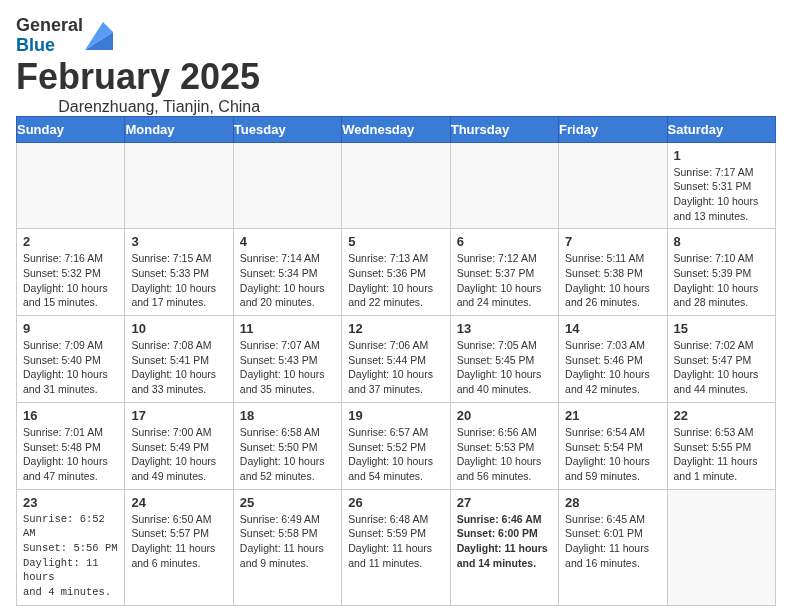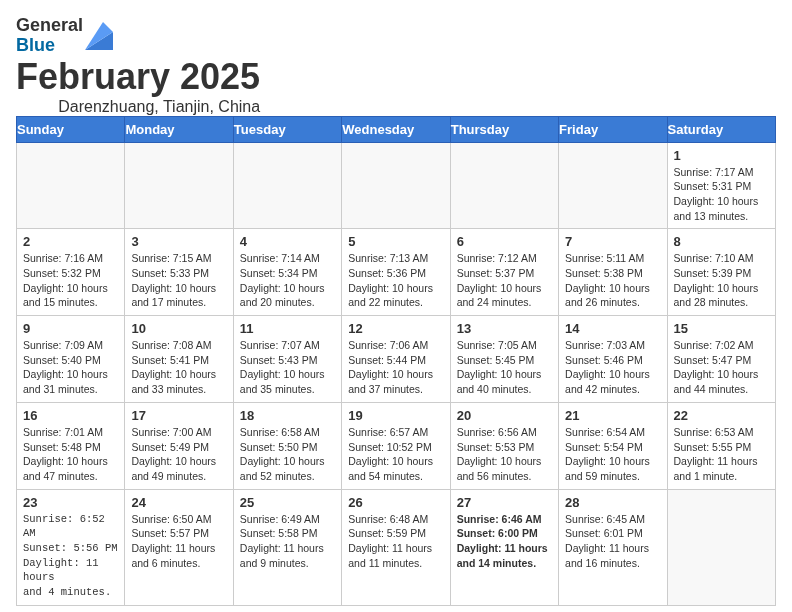--- a/index.html
+++ b/index.html
@@ -259,21 +259,21 @@
         <td>
           <span class="day-num">18</span>
           <div class="day-info" style="white-space: pre-line;">Sunrise: 6:58 AM
 Sunset: 5:50 PM
 Daylight: 10 hours
 and 52 minutes.</div>
         </td>
         <td>
           <span class="day-num">19</span>
           <div class="day-info" style="white-space: pre-line;">Sunrise: 6:57 AM
-Sunset: 10:52 PM
+Sunset: 5:52 PM
 Daylight: 10 hours
 and 54 minutes.</div>
         </td>
         <td>
           <span class="day-num">20</span>
           <div class="day-info" style="white-space: pre-line;">Sunrise: 6:56 AM
 Sunset: 5:53 PM
 Daylight: 10 hours
 and 56 minutes.</div>
         </td>

